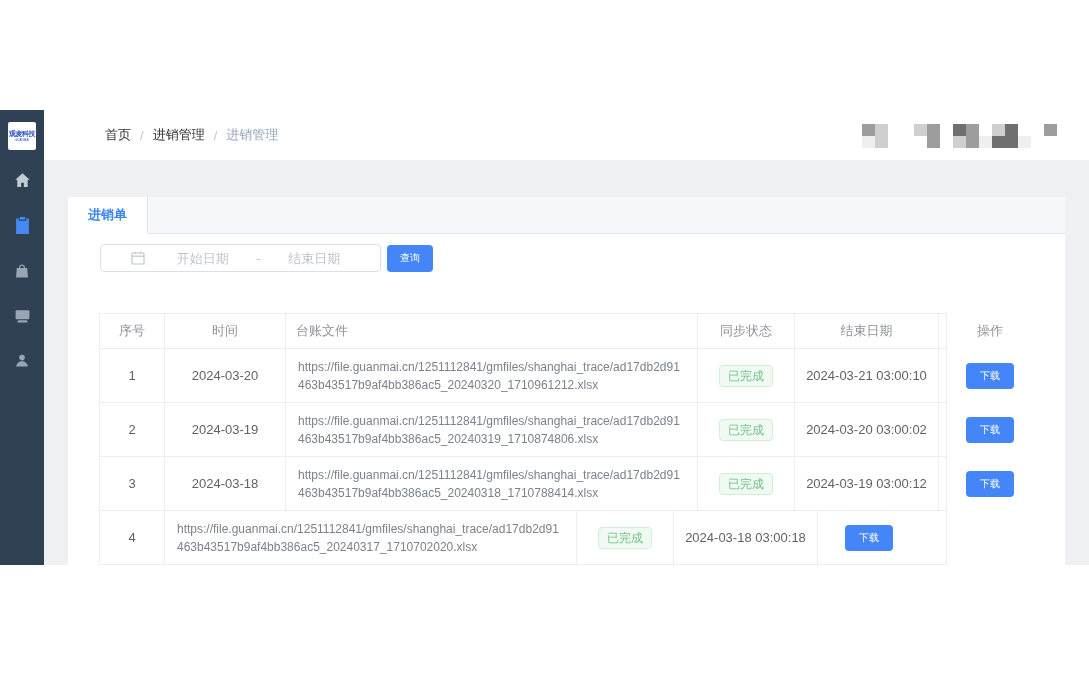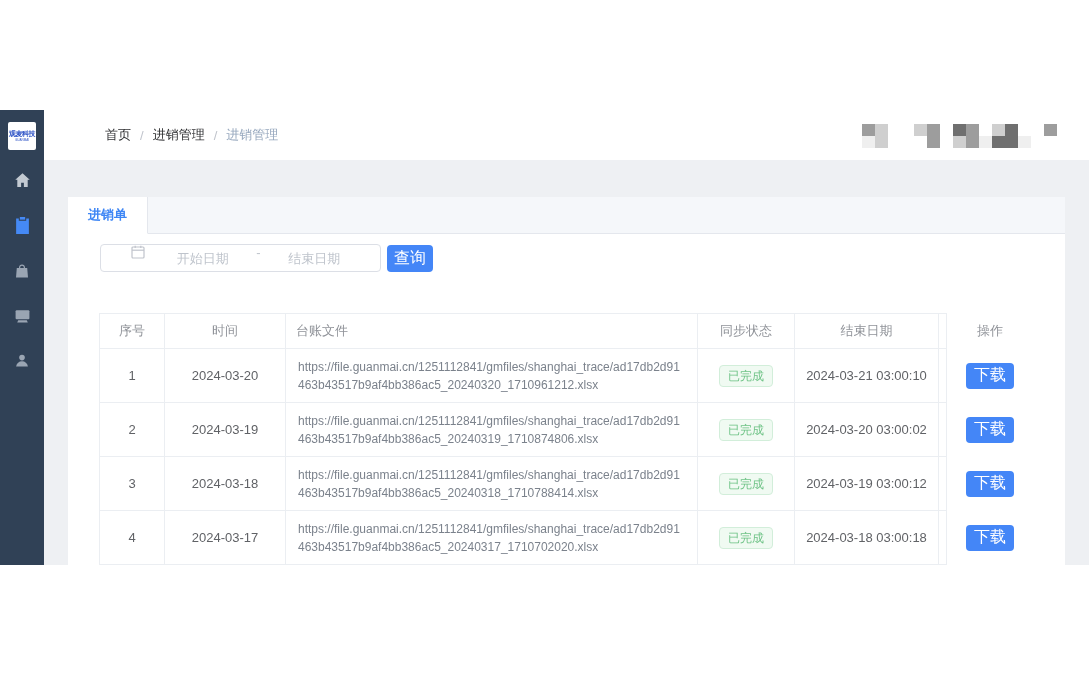--- a/index.html
+++ b/index.html
@@ -32,27 +32,27 @@
   .main { position:absolute; left:44px; top:50px; width:1045px; height:405px; background:#eef0f3; overflow:hidden; }
   .card { position:absolute; left:24px; top:37px; width:997px; height:600px; background:#ffffff; border-radius:2px; }
 
   .tabbar { height:37px; background:#f5f7fa; border-bottom:1px solid #e4e7ed; display:flex; }
   .tab-active { height:37px; padding:14px 20px; background:#ffffff; border-right:1px solid #e4e7ed;
     display:flex; align-items:center; font-size:13px; color:#3e86f5; font-weight:bold; cursor:pointer;
     border-bottom:1px solid #ffffff; margin-bottom:-1px; }
 
   .filters { display:flex; align-items:center; margin:10px 0 0 32px; }
   .date-range { width:281px; height:28px; border:1px solid #dcdfe6; border-radius:4px; background:#fff;
-    display:flex; padding:0 26px;gap:12px; }
+    display:flex; align-items:center; padding:0 26px;gap:12px; }
   .cal-icon { width:14px; height:14px; margin:0 6px 0 4px; flex:none; }
   .dr-input { flex:1; min-width:0; border:none; outline:none; font-size:13px; color:#606266; text-align:center;
     background:transparent; font-family:inherit; }
   .dr-input::placeholder { color:#bfc4cc; }
   .dr-sep { color:#bfc4cc; font-size:13px; padding:0 2px; }
-  .btn { border:none; border-radius:4px; background:#4486f7; color:#ffffff; font-size:16px;
+  .btn { border:none; border-radius:4px; background:#4486f7; color:#ffffff; font-size:10px;
     font-family:inherit; cursor:pointer; }
   .btn-query { width:46px; height:27px; margin-left:6px; }
 
   
   .table { margin:41px 0 0 31px; width:848px; border:1px solid #ebeef2; border-bottom:none; font-size:13px; }
   .tr { display:flex; border-bottom:1px solid #ebeef2; background:#fff; }
   .th,.td { border-right:1px solid #ebeef2; display:flex; align-items:center; justify-content:center;
     padding:4px 10px; color:#606266; }
   .th:last-child,.td:last-child { border-right:none; }
   .thead .th { height:34px; color:#909399; font-weight:normal; padding:0 10px; }
@@ -228,21 +228,20 @@
                 <span class="badge">已完成</span>
               </div>
     <div class="td c4">2024-03-19 03:00:12</div>
     <div class="td c5">
                 <button class="btn btn-dl">下载</button>
               </div>
   </div>
 
   <div class="tr">
     <div class="td c0">4</div>
-    <div class="td c1">2024-03-17</div>
     <div class="td c2 url">https://file.guanmai.cn/1251112841/gmfiles/shanghai_trace/ad17db2d91463b43517b9af4bb386ac5_20240317_1710702020.xlsx</div>
     <div class="td c3">
                 <span class="badge">已完成</span>
               </div>
     <div class="td c4">2024-03-18 03:00:18</div>
     <div class="td c5">
                 <button class="btn btn-dl">下载</button>
               </div>
   </div>
 </div>

